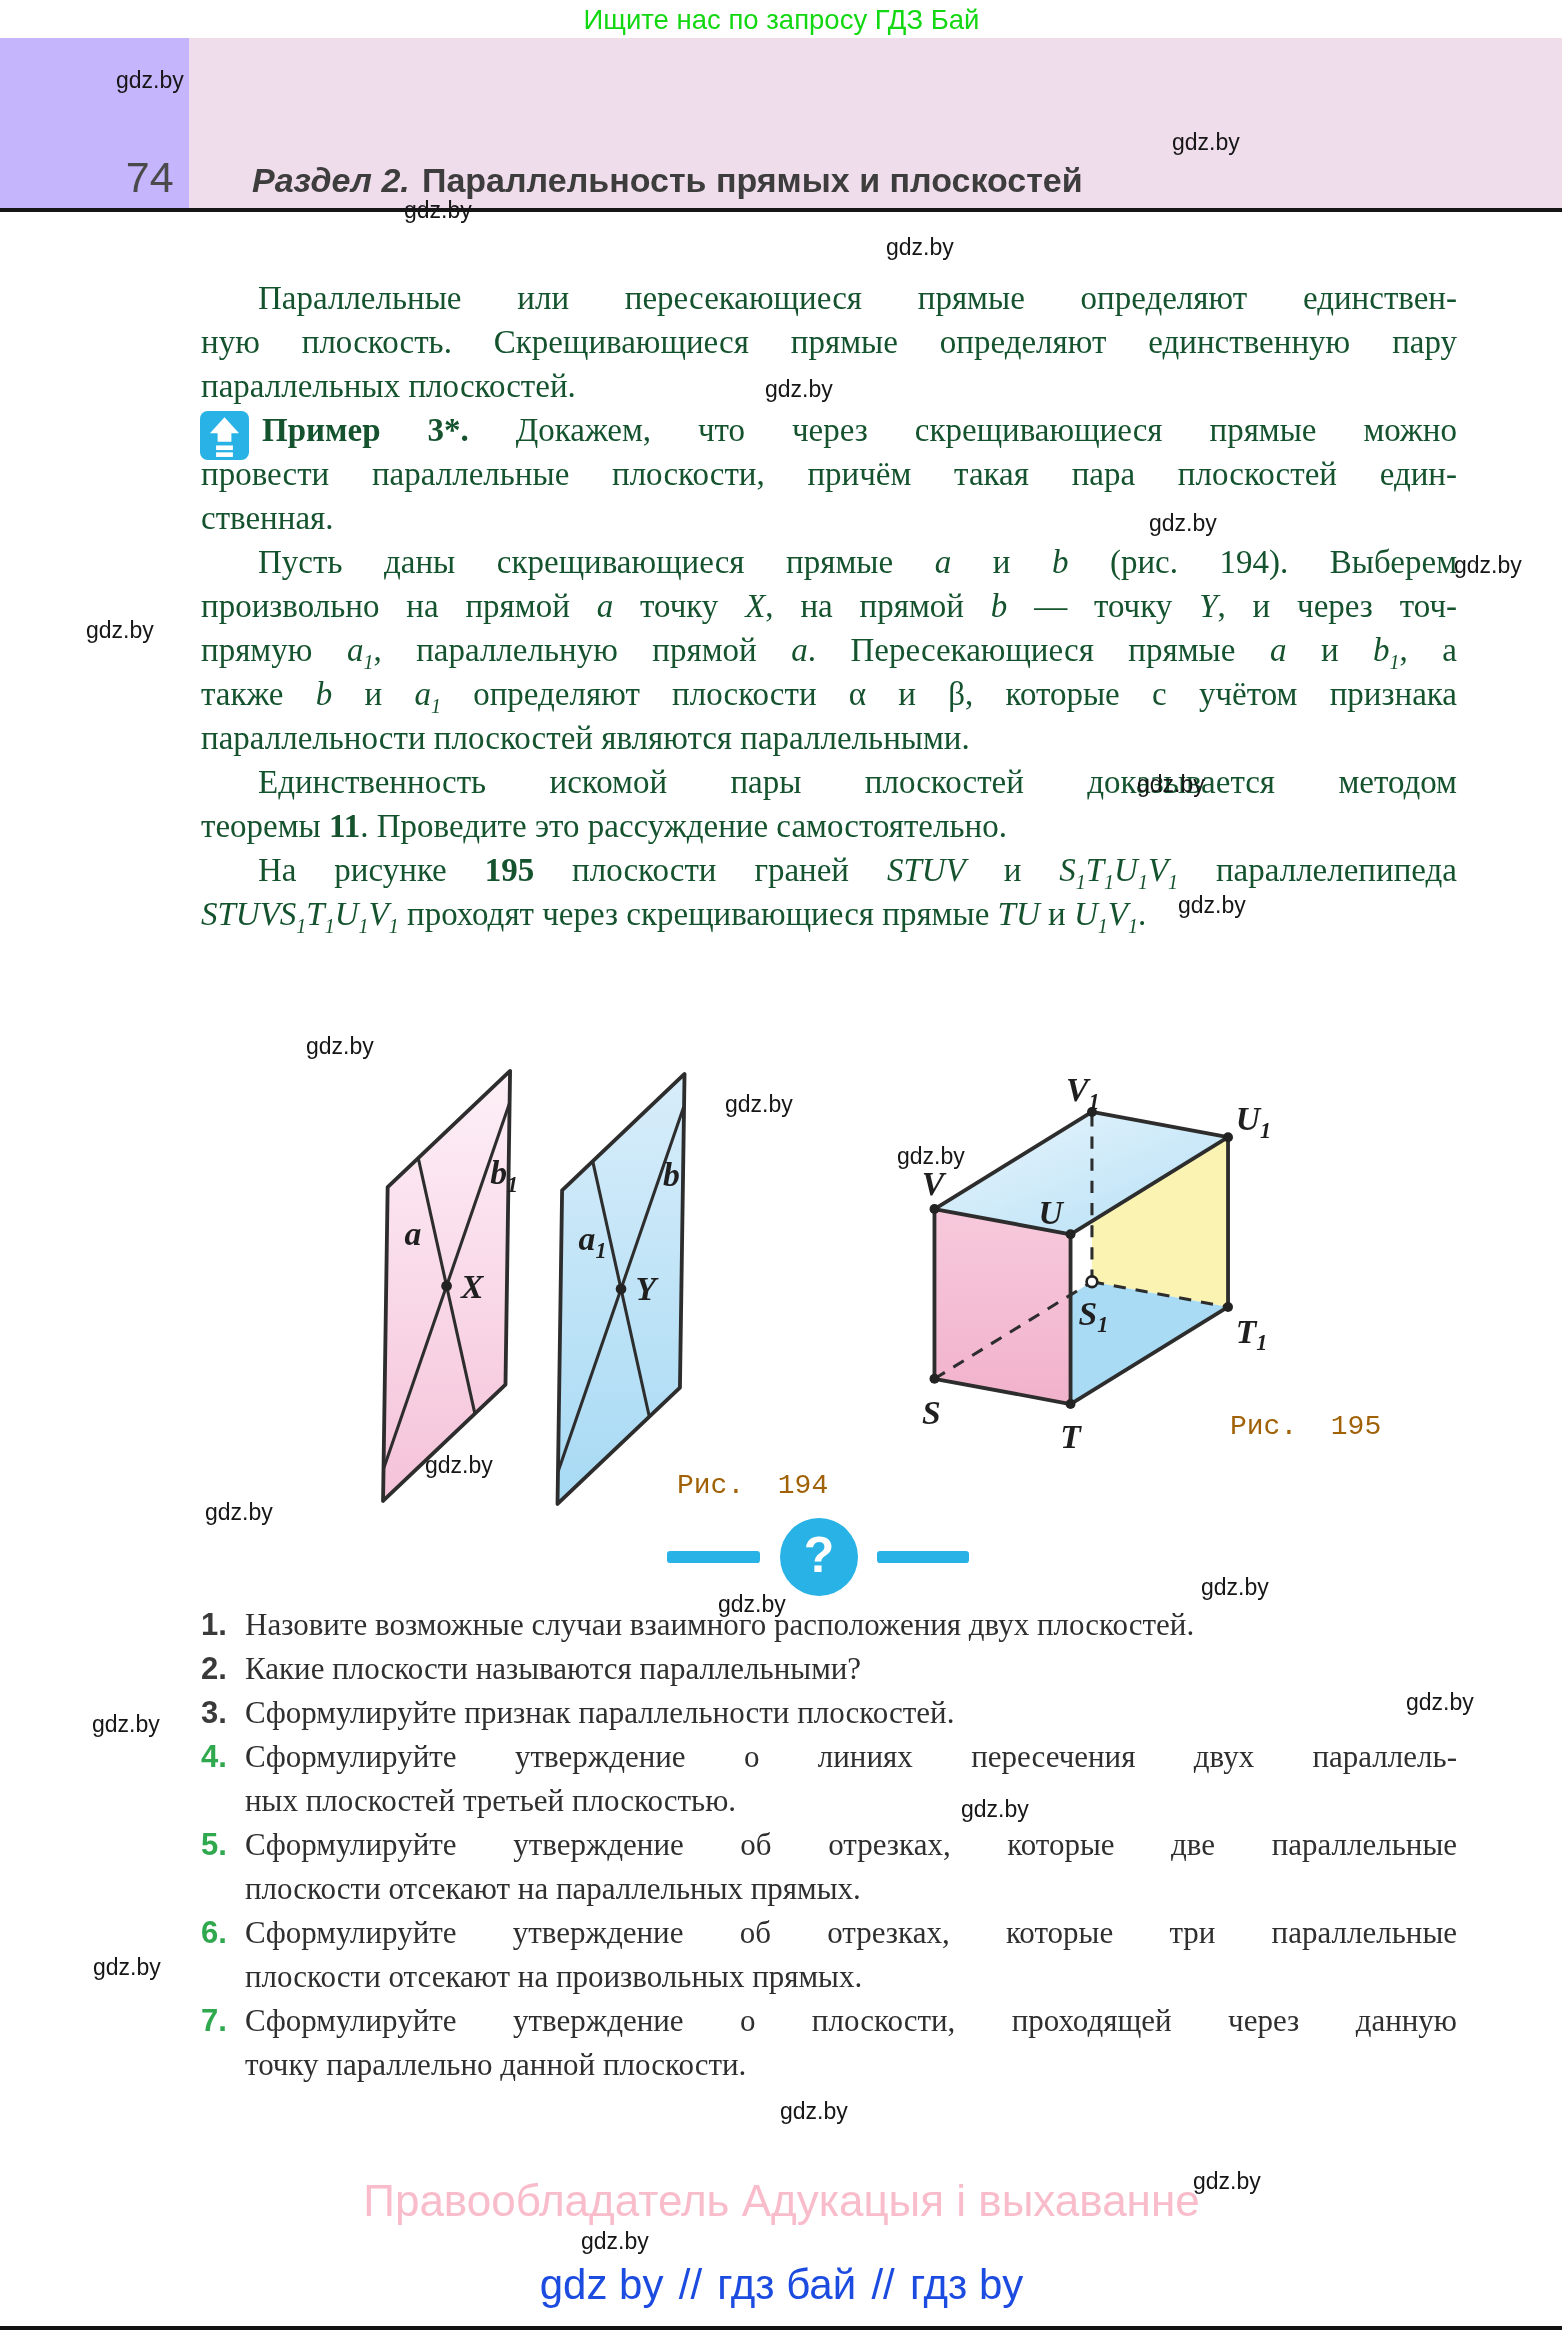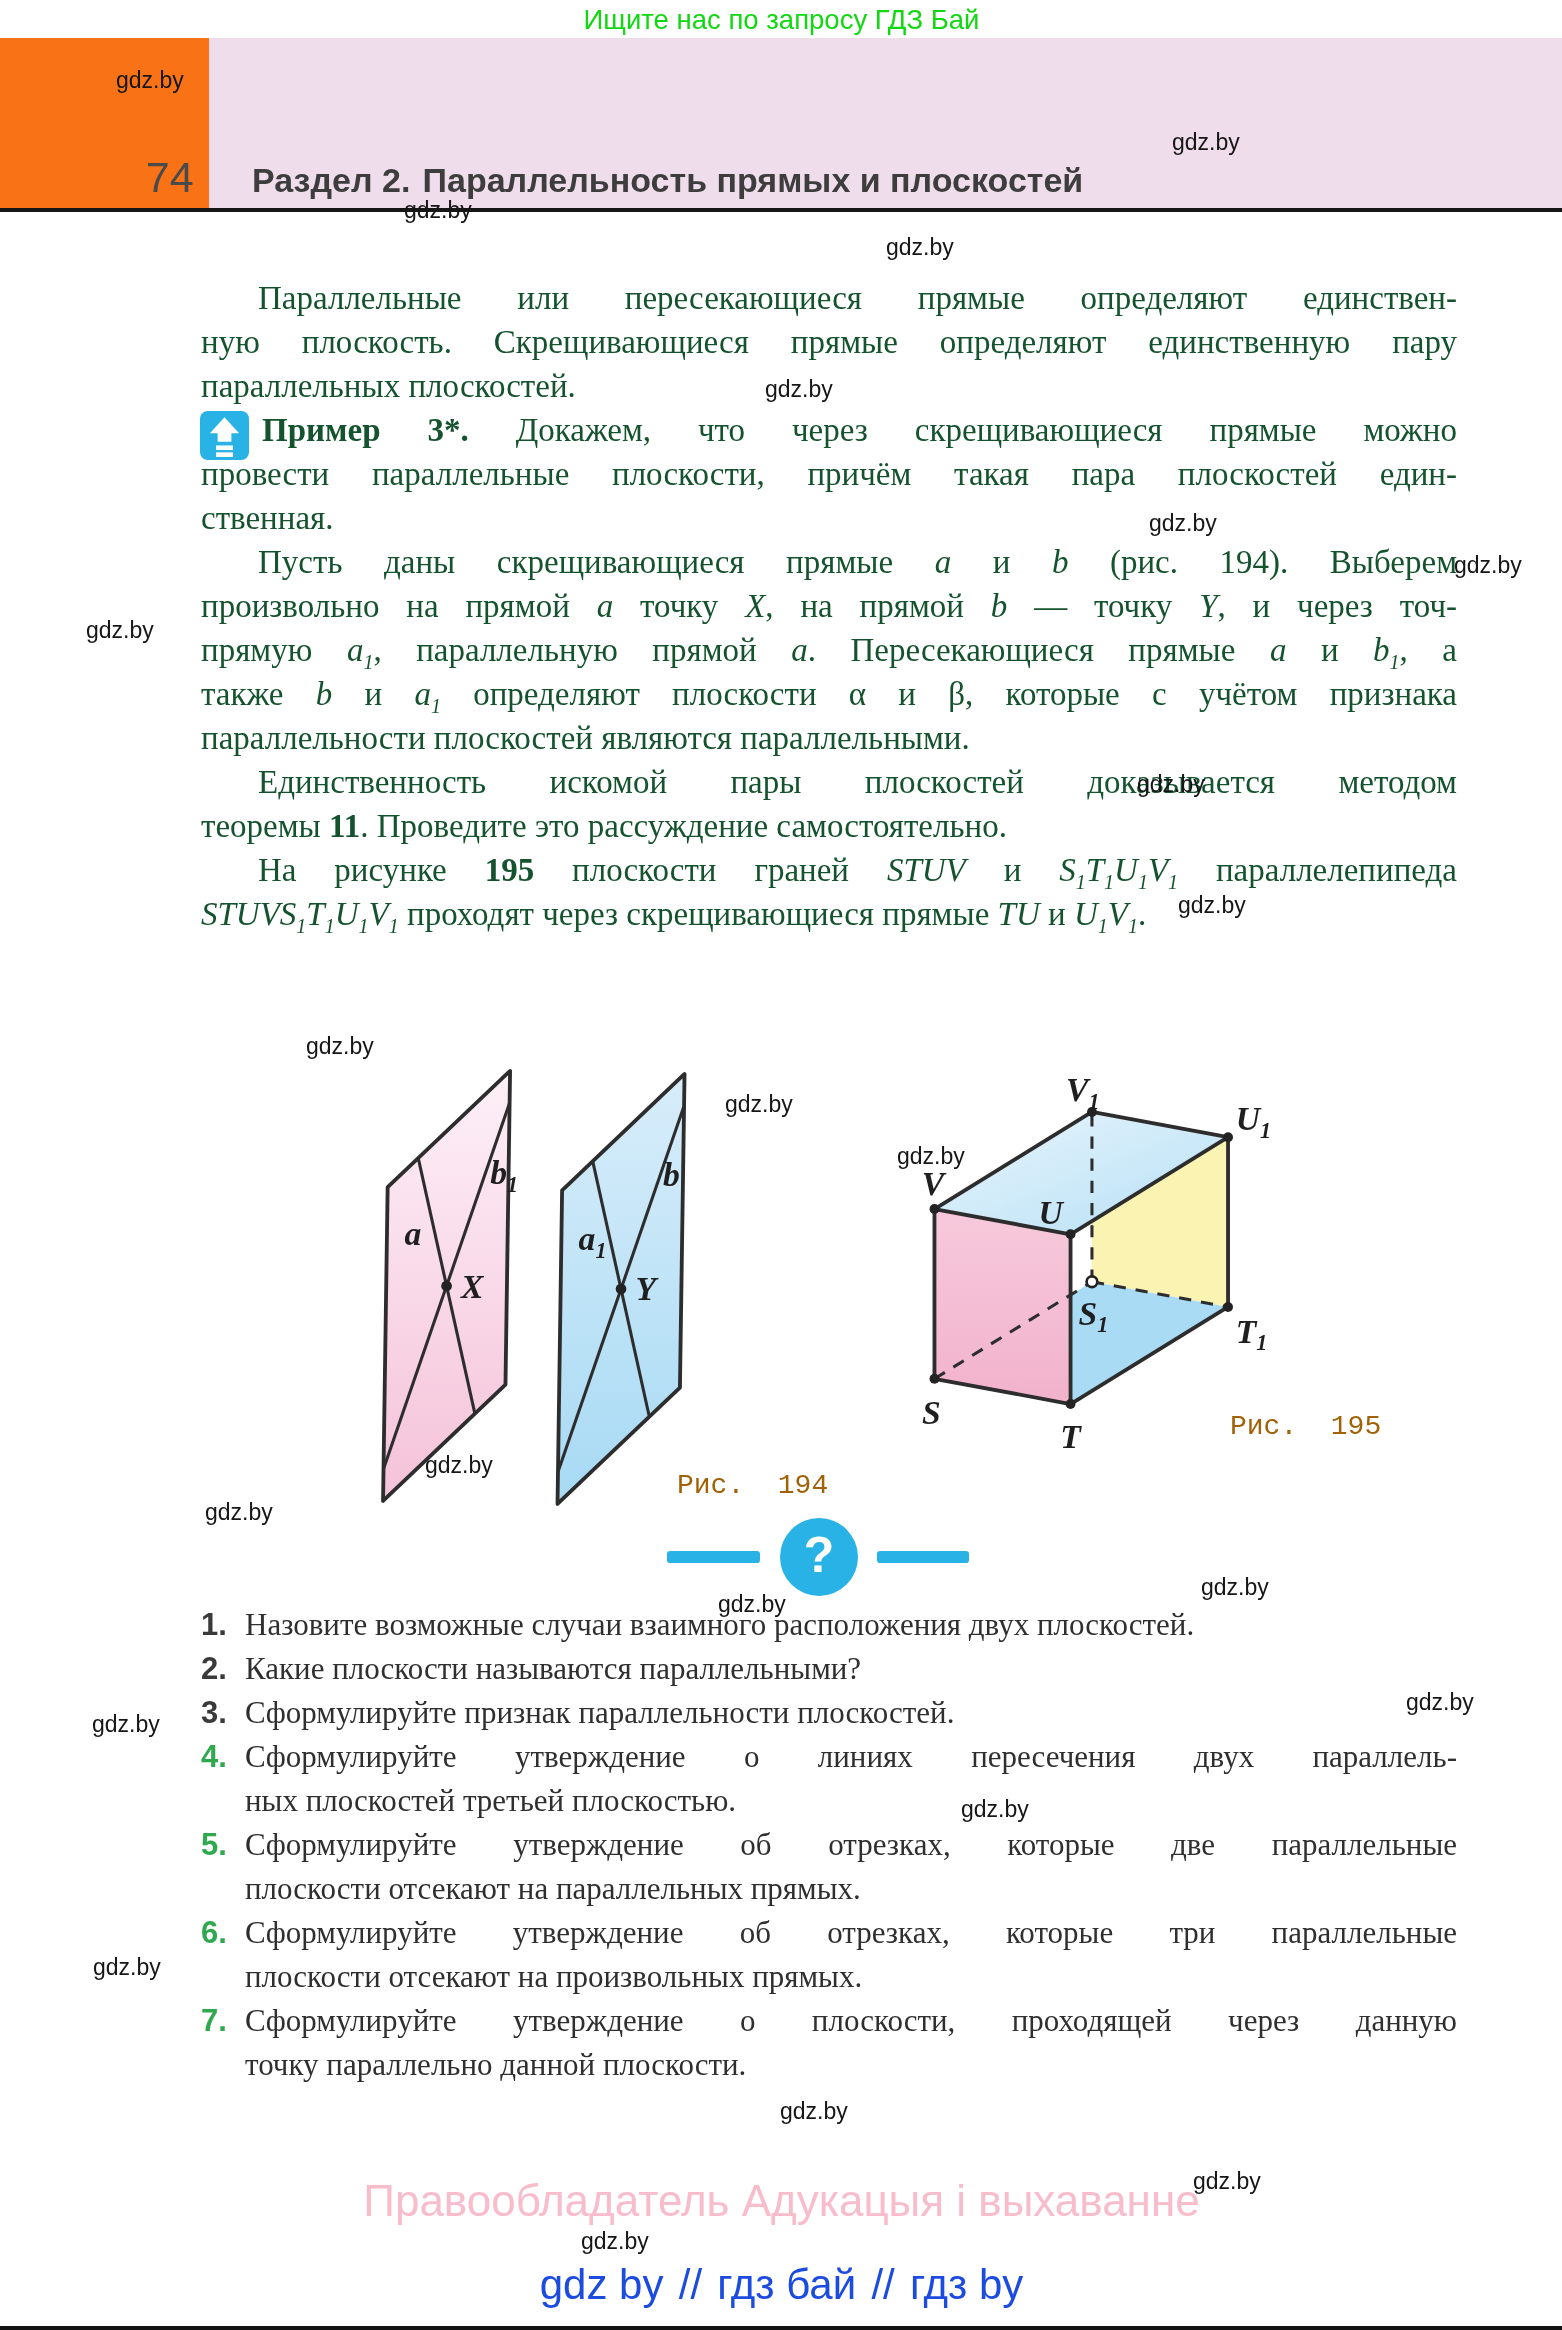--- a/index.html
+++ b/index.html
@@ -10,26 +10,26 @@
   .wm{position:absolute;font-family:"Liberation Sans",sans-serif;font-size:23px;
       color:#161616;white-space:nowrap;}
 
   
   #banner{position:absolute;top:1.5px;left:0;width:100%;height:37px;text-align:center;
       font-family:"Liberation Sans",sans-serif;font-size:27.5px;color:#12d812;line-height:35px;}
 
   
   #header{position:absolute;top:38px;left:0;width:100%;height:170px;background:#f0ddeb;
       border-bottom:4.6px solid #161616;box-sizing:content-box;}
-  #pagebox{position:absolute;left:0;top:0;width:189px;height:100%;background:#f97316;padding-left:20px;}
+  #pagebox{position:absolute;left:0;top:0;width:189px;height:100%;background:#c4b5fd;}
   #pagenum{position:absolute;right:15.3px;bottom:6.1px;font-family:"Liberation Sans",sans-serif;
       font-size:43px;color:#4a4a4a;}
   #title{position:absolute;left:252px;bottom:7.7px;font-family:"Liberation Sans",sans-serif;
       font-size:34px;font-weight:700;color:#3d3d3d;white-space:nowrap;}
-  #title .sec{margin-right:12.2px;}
+  #title .sec{font-style:italic;margin-right:12.2px;}
 
   
   #body-text{position:absolute;left:201px;top:276px;width:1256px;font-size:33px;
       line-height:44px;color:#14532d;}
   .line{display:block;}
   .line.just{text-align:justify;text-align-last:justify;}
   .line.indent{text-indent:57px;}
   .line.iconpad{padding-left:61px;}
   .b{font-weight:bold;}
   .i{font-style:italic;}

